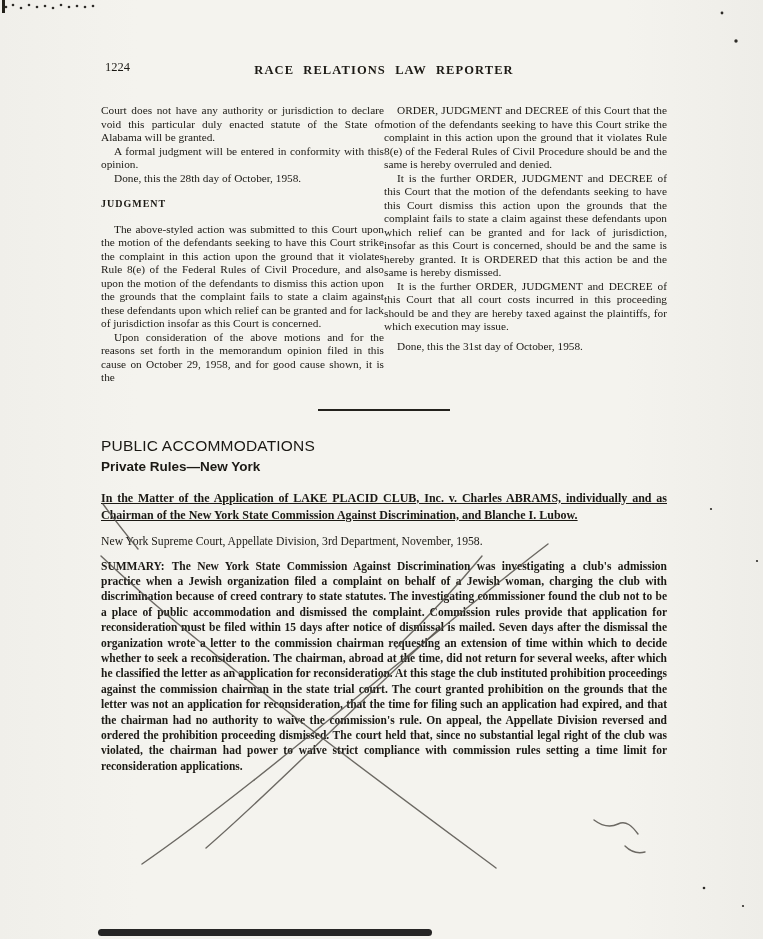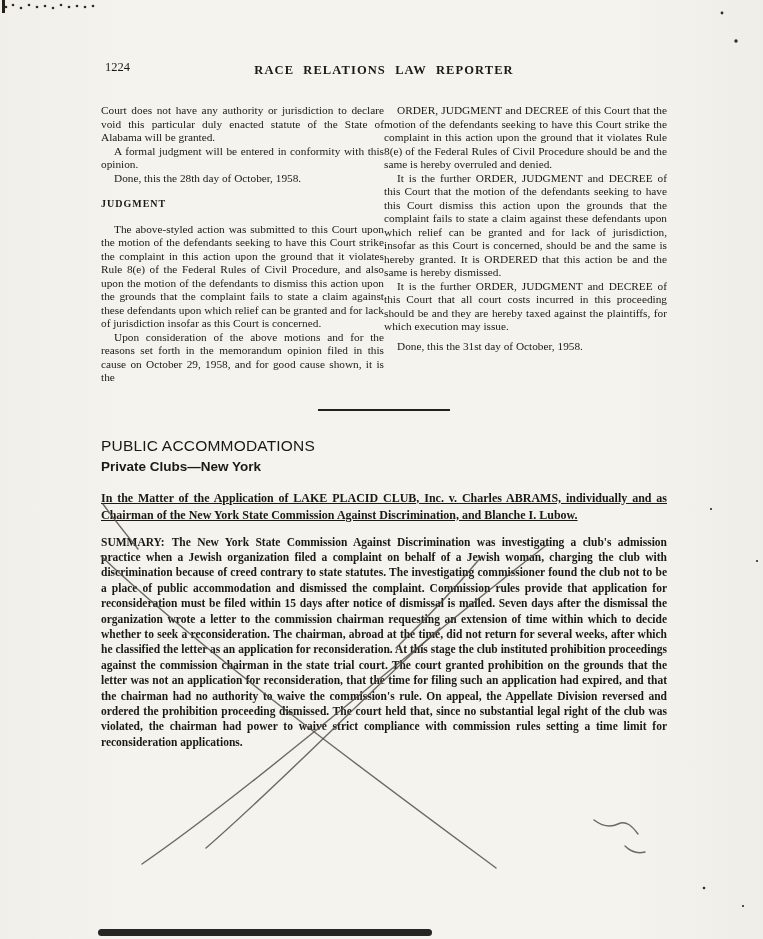--- a/index.html
+++ b/index.html
@@ -172,22 +172,23 @@
         <p class="para">It is the further ORDER, JUDGMENT and DECREE of this Court that the motion of the defendants seeking to have this Court dismiss this action upon the grounds that the complaint fails to state a claim against these defendants upon which relief can be granted and for lack of jurisdiction, insofar as this Court is concerned, should be and the same is hereby granted. It is ORDERED that this action be and the same is hereby dismissed.</p>
         <p class="para">It is the further ORDER, JUDGMENT and DECREE of this Court that all court costs incurred in this proceeding should be and they are hereby taxed against the plaintiffs, for which execution may issue.</p>
         <p class="para gap-top">Done, this the 31st day of October, 1958.</p>
       </div>
     </section>
 
     <div class="divider"></div>
 
     <section class="case">
       <h1 class="case-heading">PUBLIC ACCOMMODATIONS</h1>
-      <h2 class="case-subheading">Private Clubs—New York</h2>
+      <h2 class="case-subheading">Private Rules—New York</h2>
       <p class="caption">In the Matter of the Application of LAKE PLACID CLUB, Inc. v. Charles ABRAMS, individually and as Chairman of the New York State Commission Against Discrimination, and Blanche I. Lubow.</p>
+      <p class="court-line">New York Supreme Court, Appellate Division, 3rd Department, November, 1958.</p>
       <p class="summary"><span class="summary-label">SUMMARY:</span><span>The New York State Commission Against Discrimination was investigating a club's admission practice when a Jewish organization filed a complaint on behalf of a Jewish woman, charging the club with discrimination because of creed contrary to state statutes. The investigating commissioner found the club not to be a place of public accommodation and dismissed the complaint. Commission rules provide that application for reconsideration must be filed within 15 days after notice of dismissal is mailed. Seven days after the dismissal the organization wrote a letter to the commission chairman requesting an extension of time within which to decide whether to seek a reconsideration. The chairman, abroad at the time, did not return for several weeks, after which he classified the letter as an application for reconsideration. At this stage the club instituted prohibition proceedings against the commission chairman in the state trial court. The court granted prohibition on the grounds that the letter was not an application for reconsideration, that the time for filing such an application had expired, and that the chairman had no authority to waive the commission's rule. On appeal, the Appellate Division reversed and ordered the prohibition proceeding dismissed. The court held that, since no substantial legal right of the club was violated, the chairman had power to waive strict compliance with commission rules setting a time limit for reconsideration applications.</span></p>
     </section>
 
   </div>
 
   <svg class="overlay" viewBox="0 0 763 939" aria-hidden="true">
     <g>
       <path class="pencil-stroke" d="M103,504 C113,518 126,534 138,549"></path>
       <path class="pencil-stroke" d="M142,864 C250,790 420,642 548,544"></path>
       <path class="pencil-stroke" d="M396,648 C425,620 458,585 482,556"></path>

